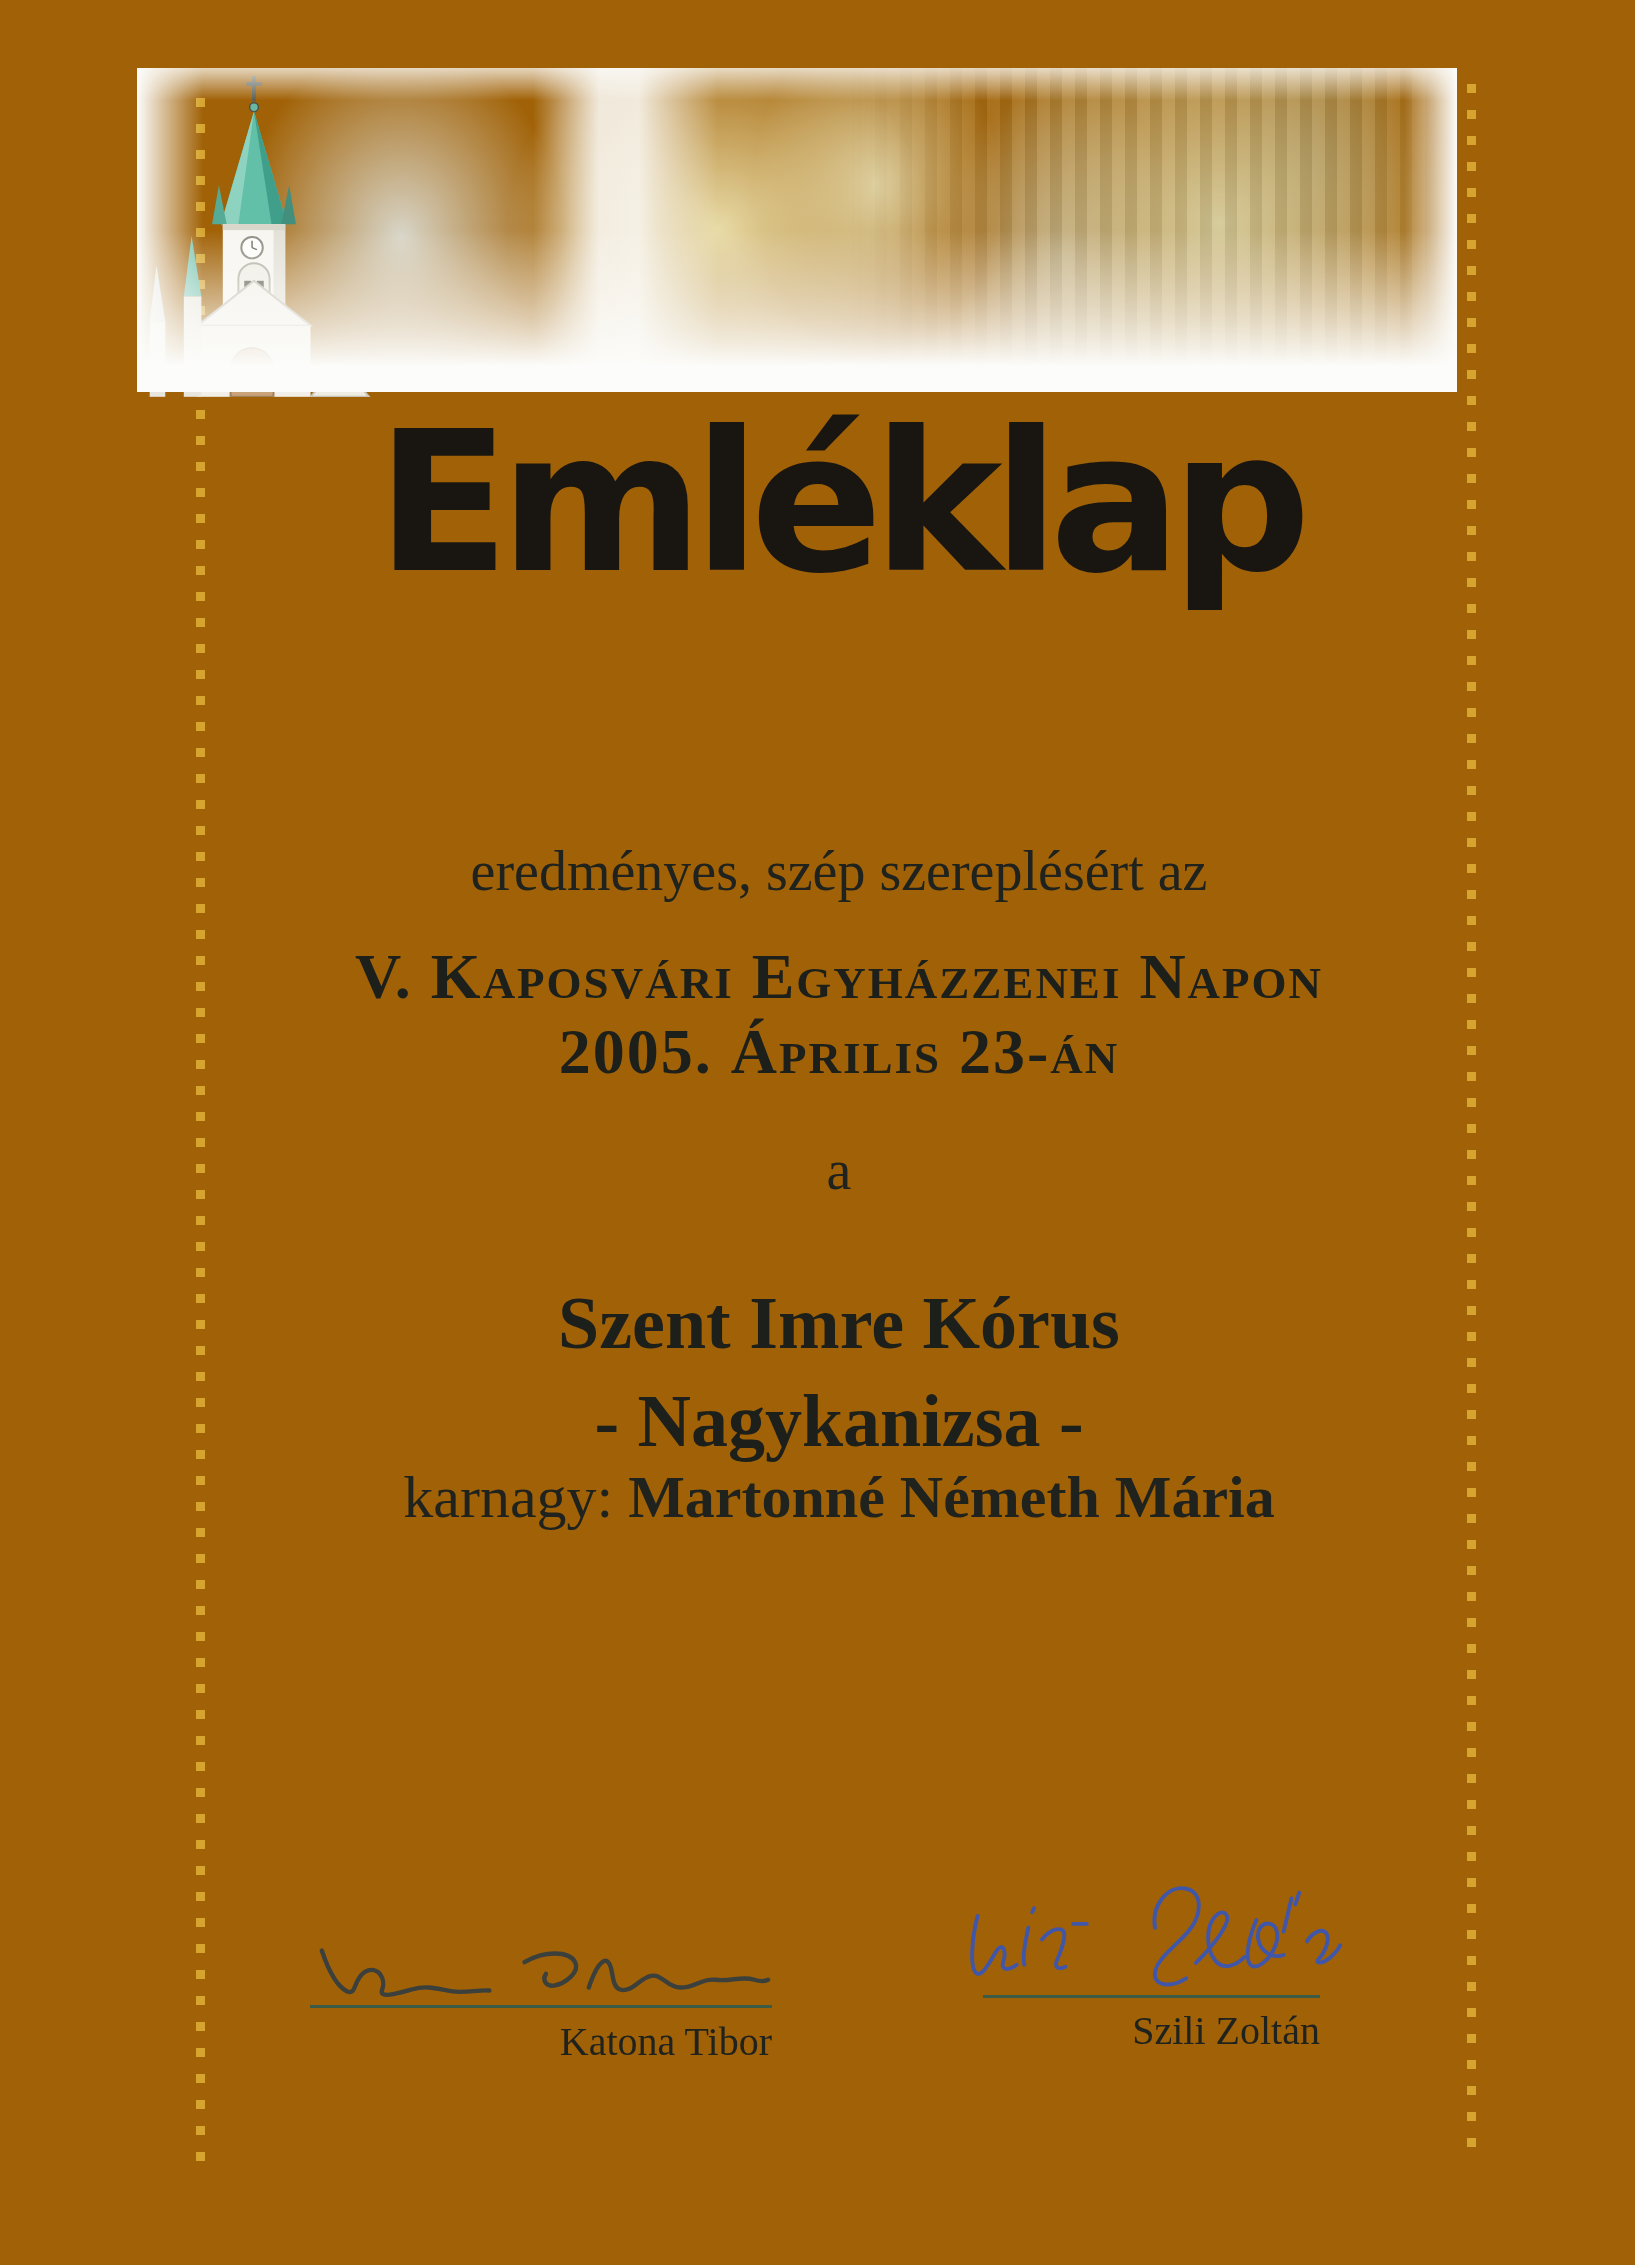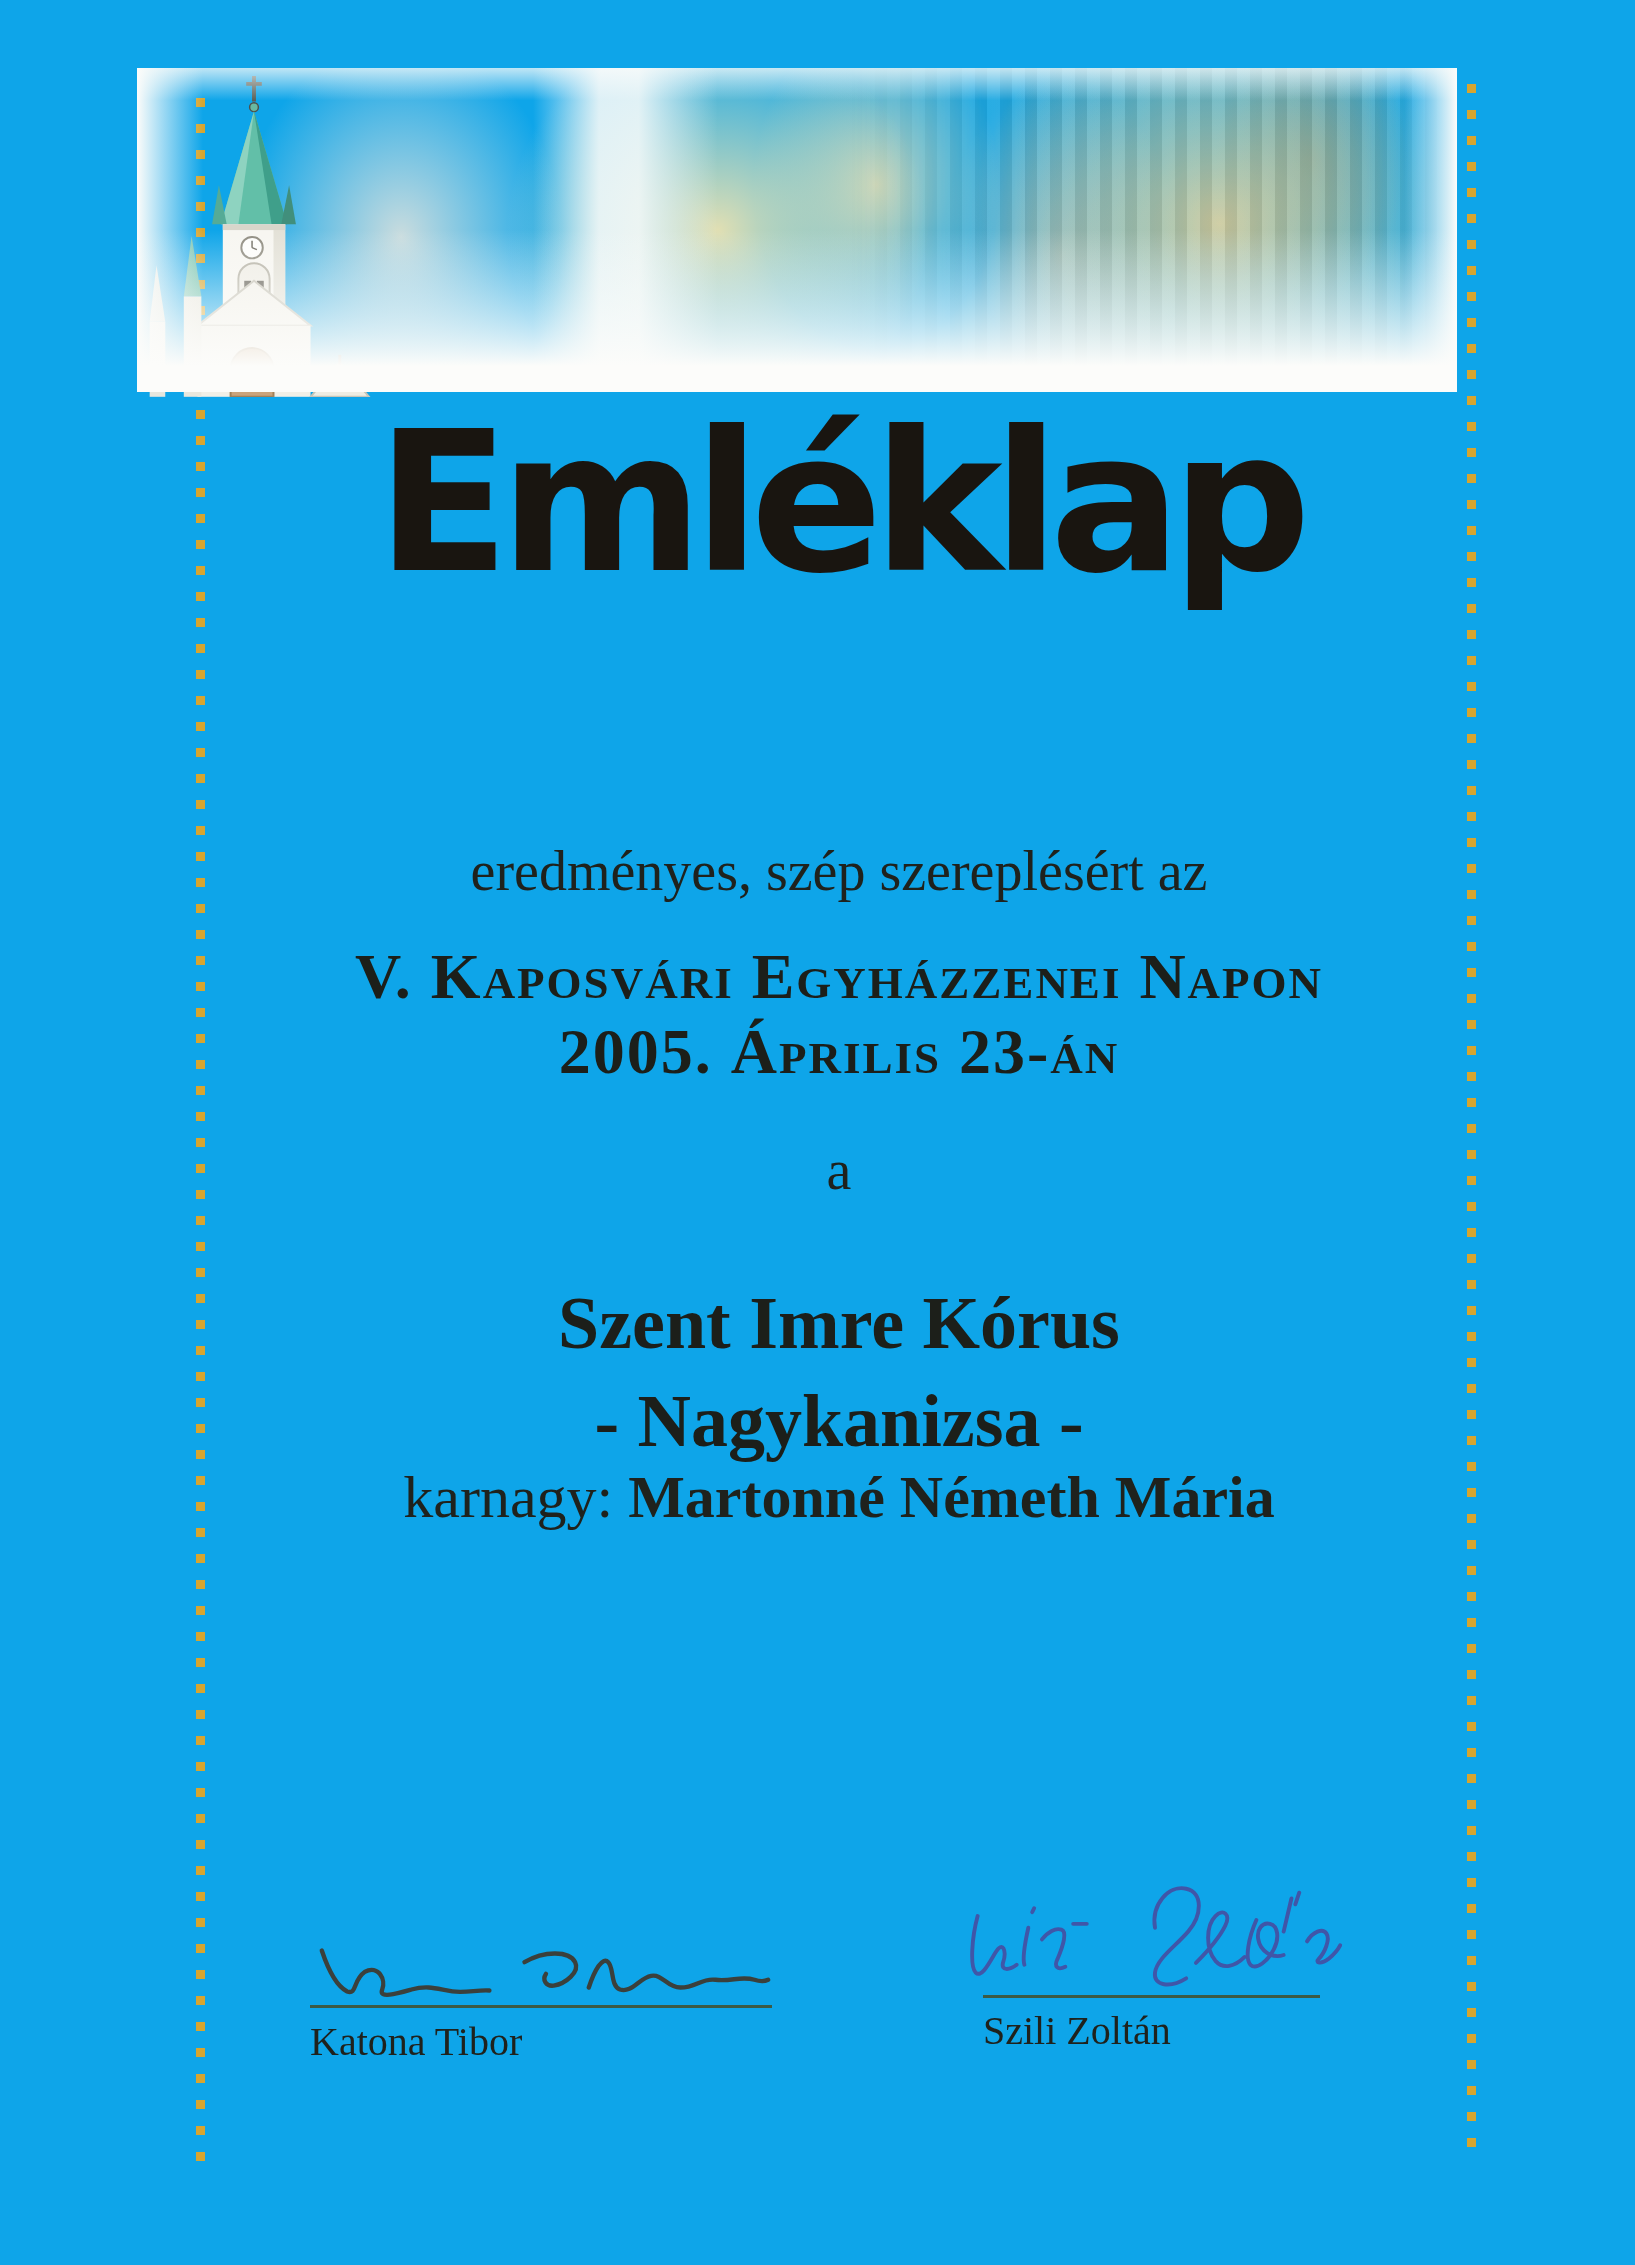--- a/index.html
+++ b/index.html
@@ -1,19 +1,19 @@
 <!DOCTYPE html>
 <html><head>
 <meta charset="utf-8">
 <style>
   html,body{margin:0;padding:0;background:#e8e8e6;}
   .page{
     position:relative;
     width:1635px;height:2266px;
-    background:#0ea5e9;
+    background:#a16207;
     overflow:hidden;
     font-family:"Liberation Serif", serif;
     color:#1f221d;
   }
   
   .dotted{
     position:absolute;width:8.8px;
     background-image:repeating-linear-gradient(to bottom,#d7a52f 0px,#d7a52f 8.8px,rgba(0,0,0,0) 8.8px,rgba(0,0,0,0) 26px);
   }
   .dotted.left{left:196px;top:98px;height:2064px;}
@@ -65,21 +65,21 @@
   .recipient-name{top:1286px;}
   .recipient-city{top:1384px;}
   .conductor{top:1467px;font-size:60px;}
   .conductor .bold{font-weight:bold;margin-top:20px;}
   .closing{top:1622px;font-size:57px;}
 
   
   .sigline{position:absolute;height:2.9px;background:#3c5b45;}
   .sigline.l{left:310px;top:2005px;width:462px;}
   .sigline.r{left:983px;top:1995px;width:337px;}
-  .signame{position:absolute;text-align:left;font-size:40px;line-height:1;}
+  .signame{position:absolute;text-align:right;font-size:40px;line-height:1;}
   .signame.l{left:310px;top:2022px;width:462px;}
   .signame.r{left:983px;top:2011px;width:337px;}
   .scribble{position:absolute;}
   .scribble.l{left:314px;top:1929px;width:458px;height:83px;}
   .scribble.r{left:964px;top:1869px;width:382px;height:135px;}
 </style>
 </head>
 <body>
 
 <div class="page">

